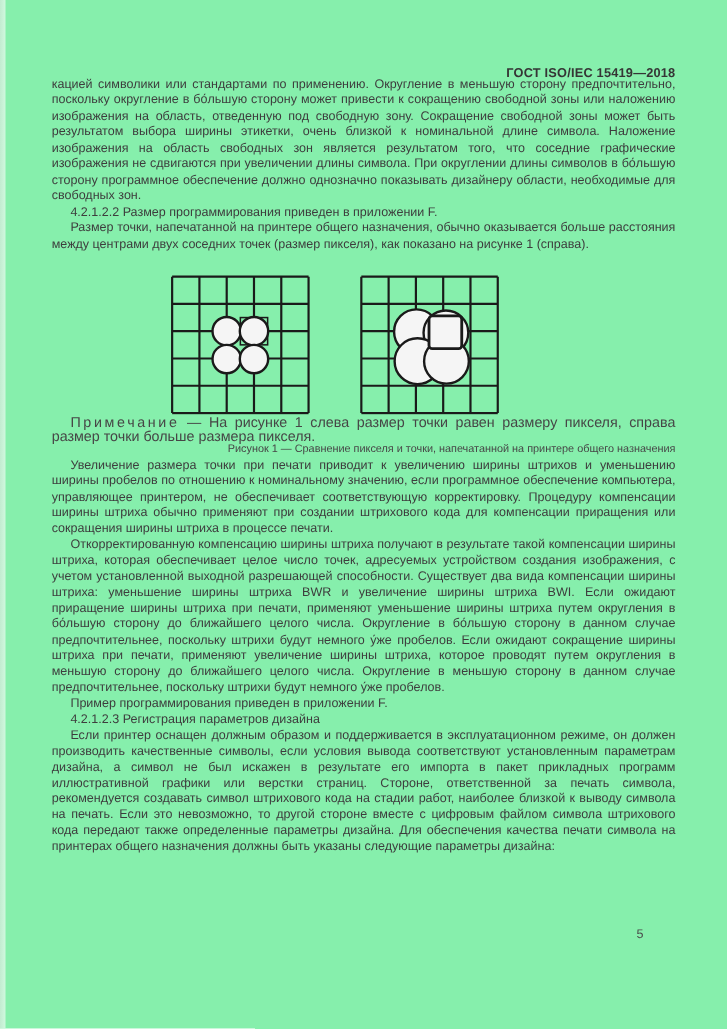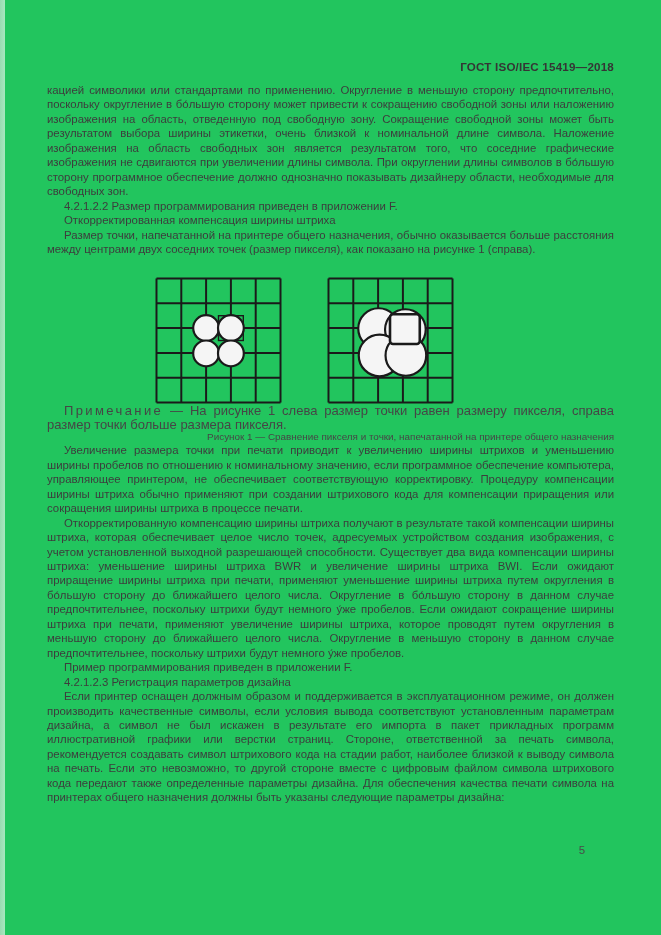--- a/index.html
+++ b/index.html
@@ -6,36 +6,36 @@
   html,body { background:#ffffff; }
   body {
     font-family:"Liberation Sans","DejaVu Sans",sans-serif;
     color:#3d3d3d;
     width:661px; height:935px;
     position:relative;
     overflow:hidden;
   }
   .page {
     position:absolute; inset:0;
-    background:#22c55e;
+    background:#86efac;
   }
   
   .scan-edge {
     position:absolute; left:0; top:0; width:5px; height:100%;
     background:linear-gradient(90deg,#e9e9e9,#ffffff);
     opacity:.6;
   }
   .doc-header {
     position:absolute; top:60px; left:47px; width:567px;
     text-align:right;
     font-weight:bold; font-size:11.6px; color:#353535;
     letter-spacing:.2px;
   }
   .content {
-    position:absolute; top:83px; left:47px; width:567px;
+    position:absolute; top:70px; left:47px; width:567px;
     font-size:11.4px; line-height:14.45px;
     text-align:justify;
   }
   .content p { margin:0; }
   .indent { text-indent:17px; }
   .figure-row {
     margin:21px 0 0 0;
     padding-left:108px;
     display:flex; gap:45px;
     text-align:left;
@@ -67,21 +67,20 @@
 <div class="page">
   <div class="scan-edge"></div>
 
   <div class="doc-header">
     <span>ГОСТ ISO/IEC 15419—2018</span>
   </div>
 
   <div class="content">
     <p>кацией символики или стандартами по применению. Округление в меньшую сторону предпочтительно, поскольку округление в бо́льшую сторону может привести к сокращению свободной зоны или наложению изображения на область, отведенную под свободную зону. Сокращение свободной зоны может быть результатом выбора ширины этикетки, очень близкой к номинальной длине символа. Наложение изображения на область свободных зон является результатом того, что соседние графические изображения не сдвигаются при увеличении длины символа. При округлении длины символов в бо́льшую сторону программное обеспечение должно однозначно показывать дизайнеру области, необходимые для свободных зон.</p>
     <p class="indent">4.2.1.2.2 Размер программирования приведен в приложении F.</p>
-    <p class="indent">Откорректированная компенсация ширины штриха</p>
     <p class="indent">Размер точки, напечатанной на принтере общего назначения, обычно оказывается больше расстояния между центрами двух соседних точек (размер пикселя), как показано на рисунке 1 (справа).</p>
 
     <div class="figure-row">
 
       <svg width="127" height="127" viewBox="0 0 128 128">
         <g stroke="#1a1a1a" stroke-width="2" fill="none">
           <line x1="1.5" y1="1.5" x2="1.5" y2="126.5"></line>
             <line x1="26.5" y1="1.5" x2="26.5" y2="126.5"></line>
           <line x1="51.5" y1="1.5" x2="51.5" y2="126.5"></line>
             <line x1="76.5" y1="1.5" x2="76.5" y2="126.5"></line>

